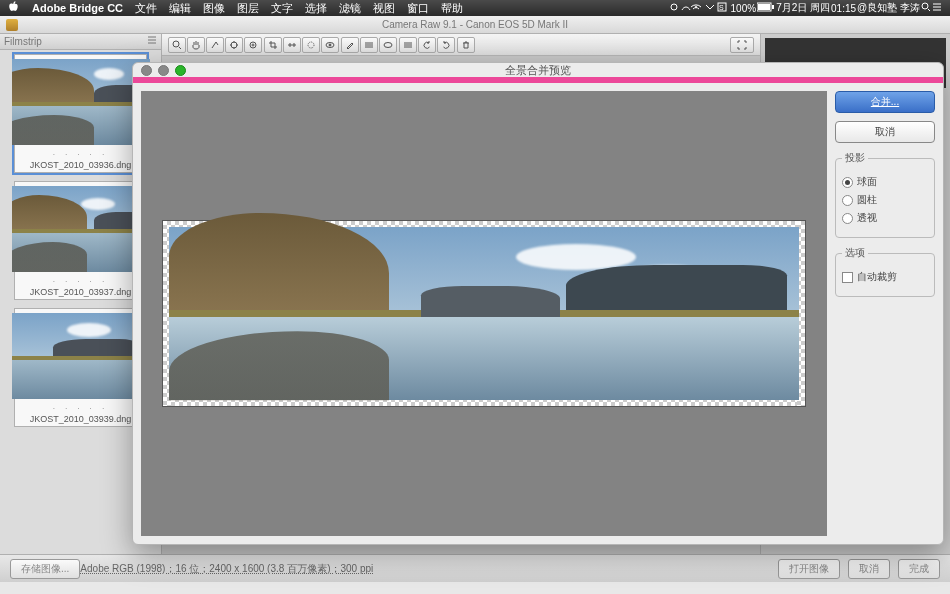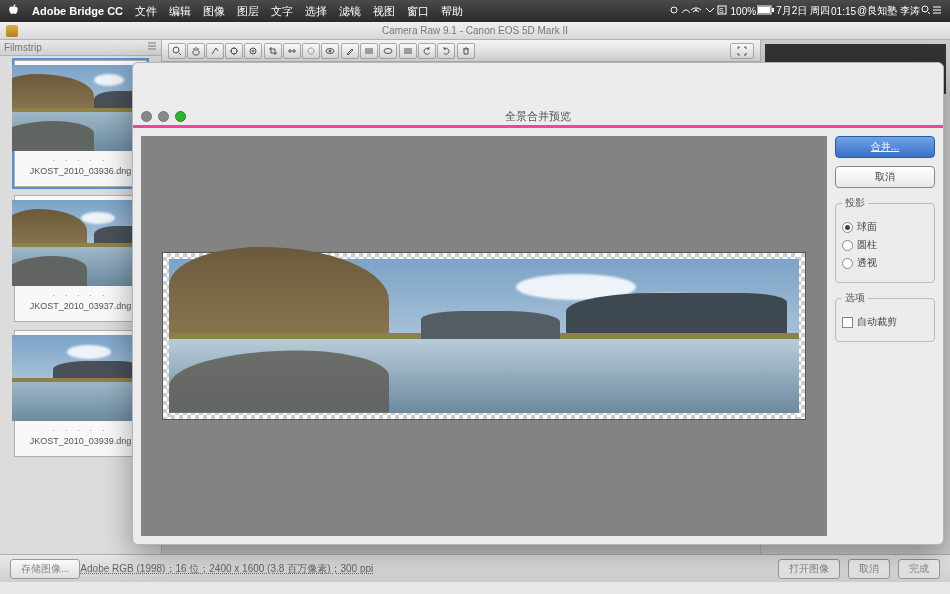--- a/index.html
+++ b/index.html
@@ -1,19 +1,19 @@
 <!DOCTYPE html>
 <html><head>
 <meta charset="utf-8">
 <style>
 * { margin: 0; padding: 0; box-sizing: border-box; font-family: -apple-system, "Helvetica Neue", Arial, sans-serif; }
 body { width: 950px; height: 594px; background: #e8e8e8; overflow: hidden; position: relative; }
 
 
-.menubar { height: 22px; background: linear-gradient(#4a4a4a,#2a2a2a); color: #fff; display: flex; align-items: center; font-size: 11px; padding: 6px 8px; gap: 12px; }
+.menubar { height: 16px; background: linear-gradient(#4a4a4a,#2a2a2a); color: #fff; display: flex; align-items: center; font-size: 11px; padding: 6px 8px; gap: 12px; }
 .menubar .apple { width: 12px; height: 12px; }
 .menubar .appname { font-weight: 600; }
 .menubar .right { margin-left: auto; display: flex; align-items: center; gap: 1px; }
 .menubar .right span { font-size: 10px; }
 .menubar svg { fill: #fff; }
 
 
 .titlebar { height: 18px; background: linear-gradient(#f0f0f0,#d8d8d8); border-bottom: 1px solid #b0b0b0; text-align: center; font-size: 10px; line-height: 18px; color: #777; position: relative; }
 .titlebar .gem { position: absolute; left: 6px; top: 3px; width: 12px; height: 12px; border-radius: 2px; background: linear-gradient(#e0b040,#b0802a); }
 
@@ -24,21 +24,21 @@
 .cr-toolbar svg { width: 10px; height: 10px; stroke: #555; fill: none; }
 .cr-toolbar .spacer { flex: 1; }
 
 
 .workspace { display: flex; height: 520px; }
 
 
 .filmstrip { width: 162px; background: #dcdcdc; border-right: 1px solid #b0b0b0; display: flex; flex-direction: column; overflow: hidden; }
 .filmstrip-header { height: 16px; background: linear-gradient(#e8e8e8,#d0d0d0); border-bottom: 1px solid #b0b0b0; text-align: center; font-size: 10px; line-height: 16px; color: #777; display: flex; align-items: center; justify-content: space-between; padding: 0 4px;}
 .filmstrip-header svg { width: 10px; height: 10px; }
-.thumb { border: 1px solid #b0b0b0; margin: 4px 14px; background: #f8f8f8; padding: 4px 4px 10px 4px; display: flex; flex-direction: column; align-items: center; }
+.thumb { border: 1px solid #b0b0b0; margin: 4px 14px; background: #f8f8f8; padding: 4px 4px 2px 4px; display: flex; flex-direction: column; align-items: center; }
 .thumb.selected { outline: 2px solid #5a8fd6; }
 .thumb .img { width: 138px; height: 86px; position: relative; overflow: hidden; }
 .thumb .dots { font-size: 7px; letter-spacing: 4px; color: #888; margin: 6px 0 2px; }
 .thumb .cap { font-size: 9px; color: #555; }
 
 
 .landscape { position: absolute; inset: 0; }
 .landscape .sky { position: absolute; top: 0; left: 0; right: 0; height: 55%; background: linear-gradient(#7ba3c8,#a9c3d8); }
 .landscape .cloud { position: absolute; background: rgba(255,255,255,.85); border-radius: 50%; filter: blur(1px); }
 .landscape .hill { position: absolute; bottom: 45%; left: -10%; width: 70%; height: 45%; background: linear-gradient(#6b5a3a,#8a7550); border-radius: 50% 70% 0 0; }
@@ -53,21 +53,21 @@
 .histo-box svg { width: 100%; height: 100%; }
 
 
 .bottombar { position: absolute; bottom: 12px; left: 0; right: 0; height: 28px; background: linear-gradient(#e8e8e8,#cfcfcf); border-top: 1px solid #b0b0b0; display: flex; align-items: center; padding: 0 10px; font-size: 10px; color: #666; }
 .bottombar .btn { background: linear-gradient(#fafafa,#e0e0e0); border: 1px solid #999; border-radius: 3px; padding: 2px 10px; font-size: 10px; color: #888; }
 .bottombar .mid { flex: 1; text-align: left; text-decoration: underline dotted; }
 .bottombar .right { display: flex; gap: 8px; }
 
 
 .dialog { position: absolute; top: 62px; left: 132px; width: 812px; height: 483px; background: #ececec; border: 1px solid #b5b5b5; border-radius: 6px; box-shadow: 0 10px 30px rgba(0,0,0,.35); display: flex; flex-direction: column; }
-.dialog-titlebar { height: 20px; display: flex; align-items: center; padding: 0 8px; font-size: 11px; color: #555; border-bottom: 3px solid #ec4899; position: relative; margin-top: 45px; }
+.dialog-titlebar { height: 20px; display: flex; align-items: center; padding: 0 8px; font-size: 11px; color: #555; border-bottom: 6px solid #ec4899; position: relative; }
 .dialog-titlebar .traffic { display: flex; gap: 6px; }
 .dialog-titlebar .dot { width: 11px; height: 11px; border-radius: 50%; }
 .dialog-titlebar .dot.g { background: #888; border: 1px solid #777;}
 .dialog-titlebar .dot.grn { background: #2ab52a; border: 1px solid #1a8a1a;}
 .dialog-titlebar .ttl { position: absolute; left: 0; right: 0; text-align: center; pointer-events: none;}
 .dialog-body { flex: 1; display: flex; padding: 8px; gap: 8px; }
 .pano-canvas { flex: 1; background: #838383; display: flex; align-items: center; justify-content: center; position: relative; }
 .pano-img { width: 94%; height: 42%; position: relative; border: 1px solid #555; background: #fff; }
 
 .checker { position: absolute; background-image: linear-gradient(45deg,#ccc 25%,transparent 25%),linear-gradient(-45deg,#ccc 25%,transparent 25%),linear-gradient(45deg,transparent 75%,#ccc 75%),linear-gradient(-45deg,transparent 75%,#ccc 75%); background-size: 8px 8px; background-position: 0 0,0 4px,4px -4px,-4px 0; background-color: #fff; }

